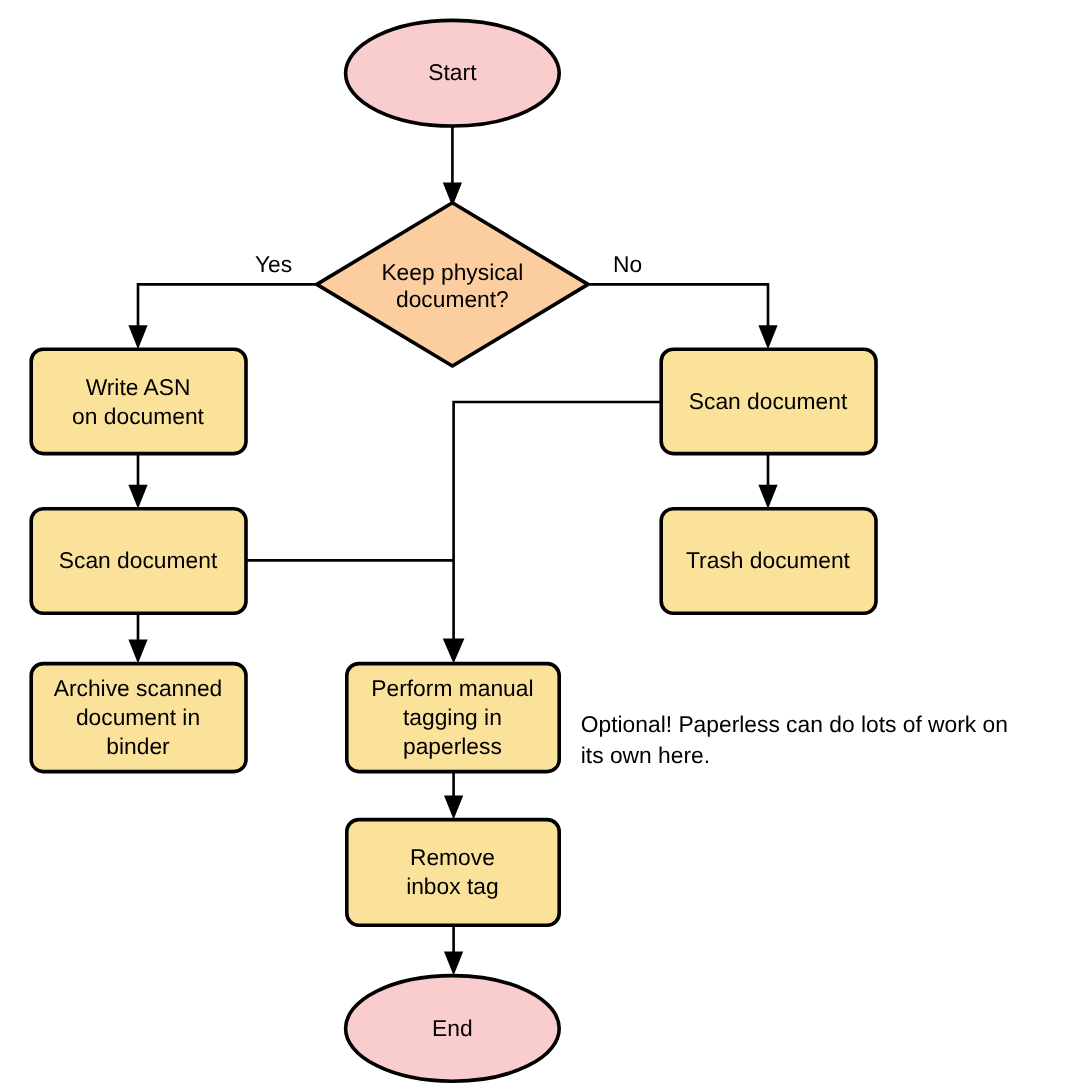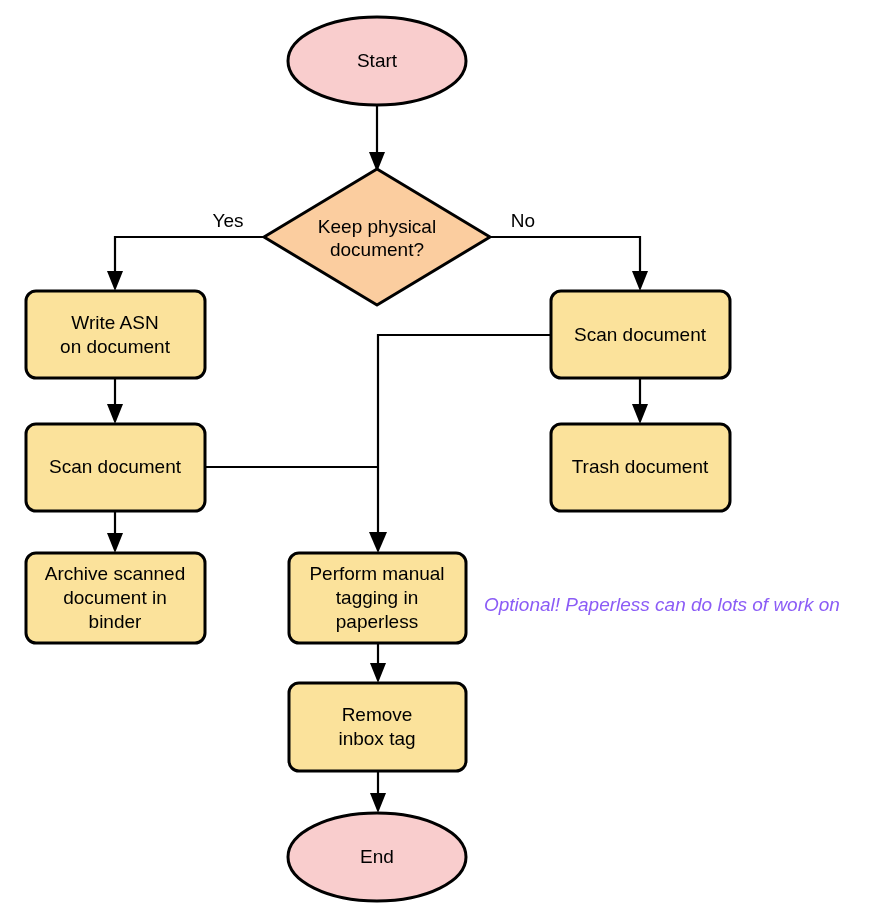--- a/index.html
+++ b/index.html
@@ -54,22 +54,21 @@
     font-family: "Liberation Sans", sans-serif;
     font-size: 19px;
     fill: #000000;
     text-anchor: middle;
     dominant-baseline: middle;
   }
   .annotation-text {
     position: absolute;
     font-family: "Liberation Sans", sans-serif;
     font-size: 19px;
-    font-style: italic;
-    color: #8b5cf6;
+    color: #000000;
     line-height: 1.35;
     white-space: nowrap;
     z-index: 3;
   }
 </style>
 </head>
 <body>
 
 <div id="canvas">
 
@@ -183,15 +182,16 @@
     </g>
 
     <g>
       <ellipse class="node-shape" cx="377" cy="857" rx="89" ry="44" fill="#F9CDCD"></ellipse>
       <text class="node-label" x="377" y="858">End</text>
     </g>
   </svg>
 
   <div class="annotation-text" style="left:484px; top:592px;">
     <div>Optional! Paperless can do lots of work on</div>
+    <div>its own here.</div>
   </div>
 
 </div>
 
 </body></html>

